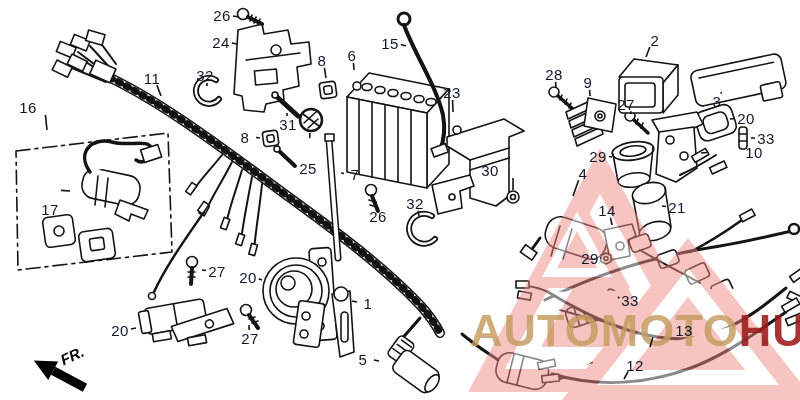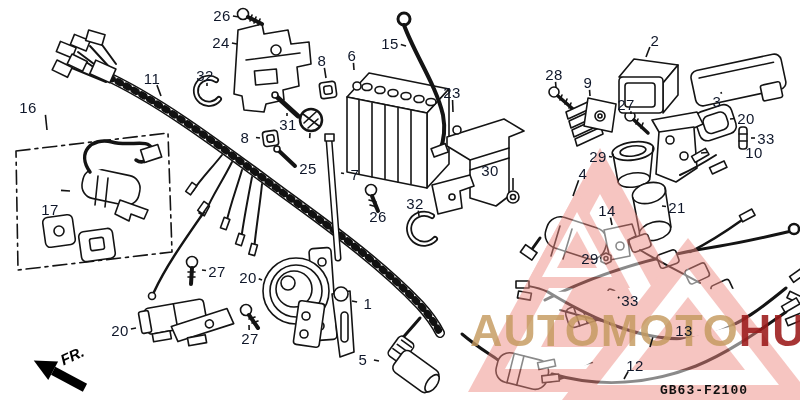--- a/index.html
+++ b/index.html
@@ -430,16 +430,15 @@
       <div class="callout" style="left: 248px; top: 277px;">20</div>
       <div class="callout" style="left: 120px; top: 330px;">20</div>
       <div class="callout" style="left: 250px; top: 338px;">27</div>
       <div class="callout" style="left: 368px; top: 303px;">1</div>
       <div class="callout" style="left: 363px; top: 359px;">5</div>
       <div class="callout" style="left: 630px; top: 300px;">33</div>
       <div class="callout" style="left: 684px; top: 330px;">13</div>
       <div class="callout" style="left: 635px; top: 365px;">12</div>
     </div>
 
-<div class="part-code">GB63-F2100</div>
 <span class="fr-label">FR.</span>
 
 </div>
 
 </body></html>

